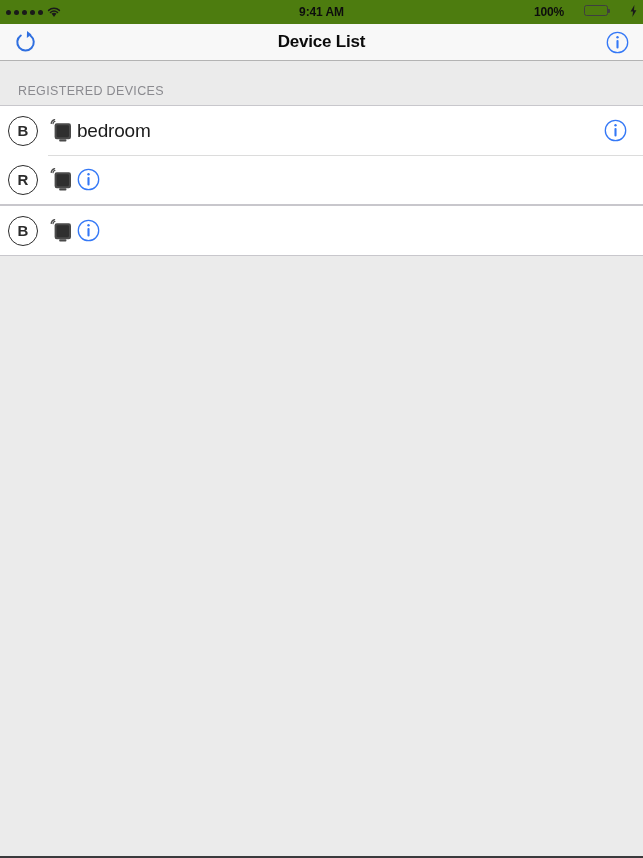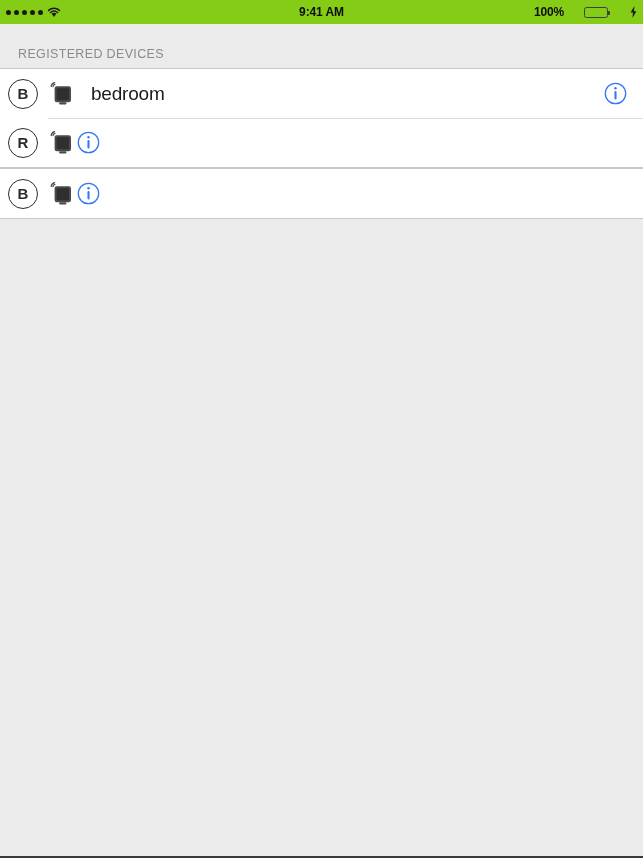--- a/index.html
+++ b/index.html
@@ -21,21 +21,21 @@
     background: #ebebeb;
     box-sizing: border-box;
     border-bottom: 2px solid #3a3a3c;
     overflow: hidden;
   }
 
   
   .status-bar {
     position: relative;
     height: 20px;
-    background: #84cc16;
+    background: #4d7c0f;
     display: flex;
     align-items: center;
     padding: 12px 6px;
     box-sizing: border-box;
   }
   .status-left {
     display: flex;
     align-items: center;
     gap: 4px;
   }
@@ -63,21 +63,21 @@
     font-size: 12px;
     font-weight: bold;
     color: #0d0d0d;
     letter-spacing: -0.1px;
     line-height: 20px;
     pointer-events: none;
   }
   .status-right {
     margin-left: auto;
     display: flex;
-    align-items: center;
+    align-items: flex-start;
     gap: 20px;
     position: relative;
     z-index: 2;
   }
   .battery-pct {
     font-size: 12px;
     font-weight: bold;
     color: #0d0d0d;
     letter-spacing: -0.2px;
   }
@@ -201,21 +201,20 @@
     box-sizing: border-box;
   }
   .device-icon {
     display: block;
     width: 30px;
     height: 30px;
     flex: 0 0 30px;
     margin-left: 9px;
   }
   .row-label {
-    margin-left: 14px;
     font-size: 19px;
     color: #1c1c1c;
     letter-spacing: -0.2px;
     flex: 1 1 auto;
     white-space: nowrap;
     overflow: hidden;
   }
   .row-info {
     background: none;
     border: none;
@@ -257,20 +256,38 @@
       <span class="battery-pct">100%</span>
       <span class="battery">
         <span class="battery-fill"></span>
       </span>
       <svg class="bolt-icon" viewBox="0 0 7 12">
         <path d="M4.4 0 L0.6 6.6 H3 L2.4 12 L6.4 5.2 H4 Z" fill="#1a1a1a"></path>
       </svg>
     </div>
   </div>
 
+  <div class="nav-bar">
+    <button class="nav-btn">
+      <svg class="refresh-icon" viewBox="0 0 24 26">
+        <path d="M12.2 4.2 a8.6 8.6 0 1 0 8.2 6.1" stroke="#2f6fe0" stroke-width="2.1" fill="none" stroke-linecap="round" transform="rotate(-35 12 13)"></path>
+        <path d="M13.6 1.1 L18.2 4.6 L13.4 8.2 Z" fill="#2f6fe0"></path>
+      </svg>
+    </button>
+
+    <div class="nav-title">Device List</div>
+
+    <button class="nav-btn nav-right">
+      <svg class="nav-info-icon" viewBox="0 0 23 23">
+        <circle cx="11.5" cy="11.5" r="10.2" stroke="#3478f6" stroke-width="1.3" fill="none"></circle>
+        <circle cx="11.5" cy="6.3" r="1.2" fill="#3478f6"></circle>
+        <rect x="10.45" y="9.1" width="2.1" height="8.3" rx="1" fill="#3478f6"></rect>
+      </svg>
+    </button>
+  </div>
 
   <div class="list">
 
     <div class="section-header">REGISTERED DEVICES</div>
     <div class="section-body">
 
       <div class="row">
         <span class="badge">B</span>
         <svg class="device-icon" viewBox="0 0 30 30">
           <path d="M4.2 7.4 a4.6 4.6 0 0 1 3.4 -3.8" stroke="#4a4a4a" stroke-width="1.3" fill="none" stroke-linecap="round"></path>

